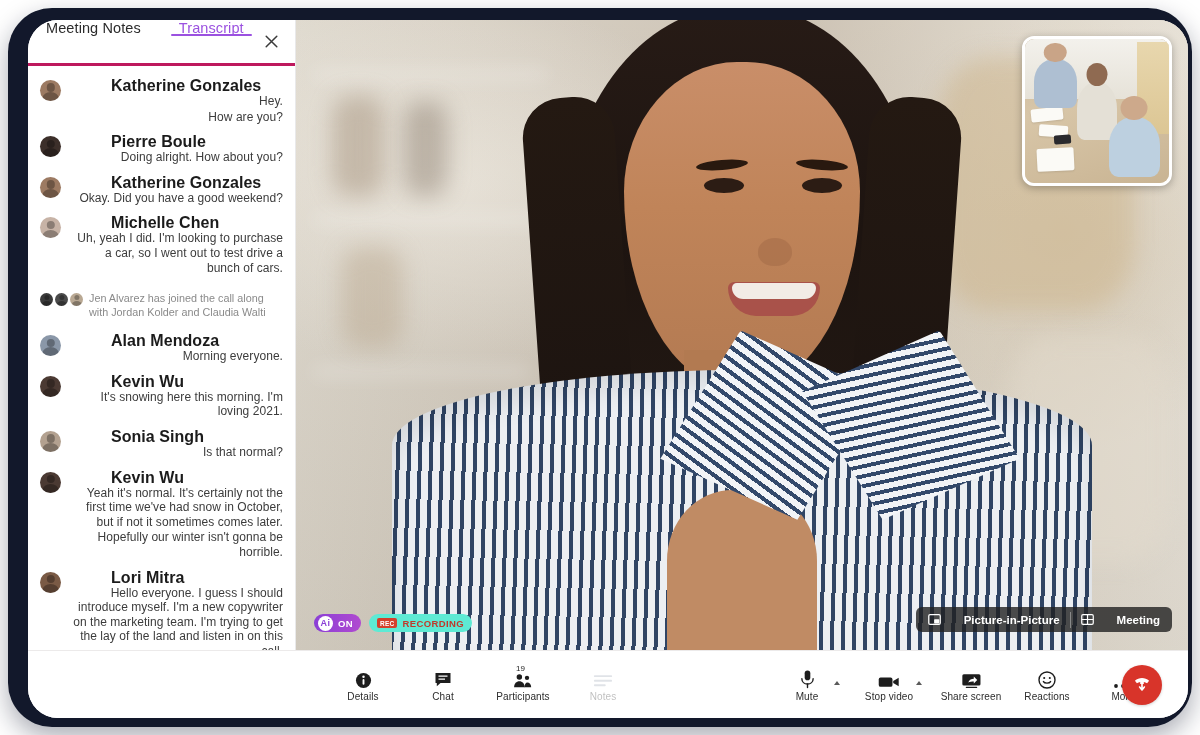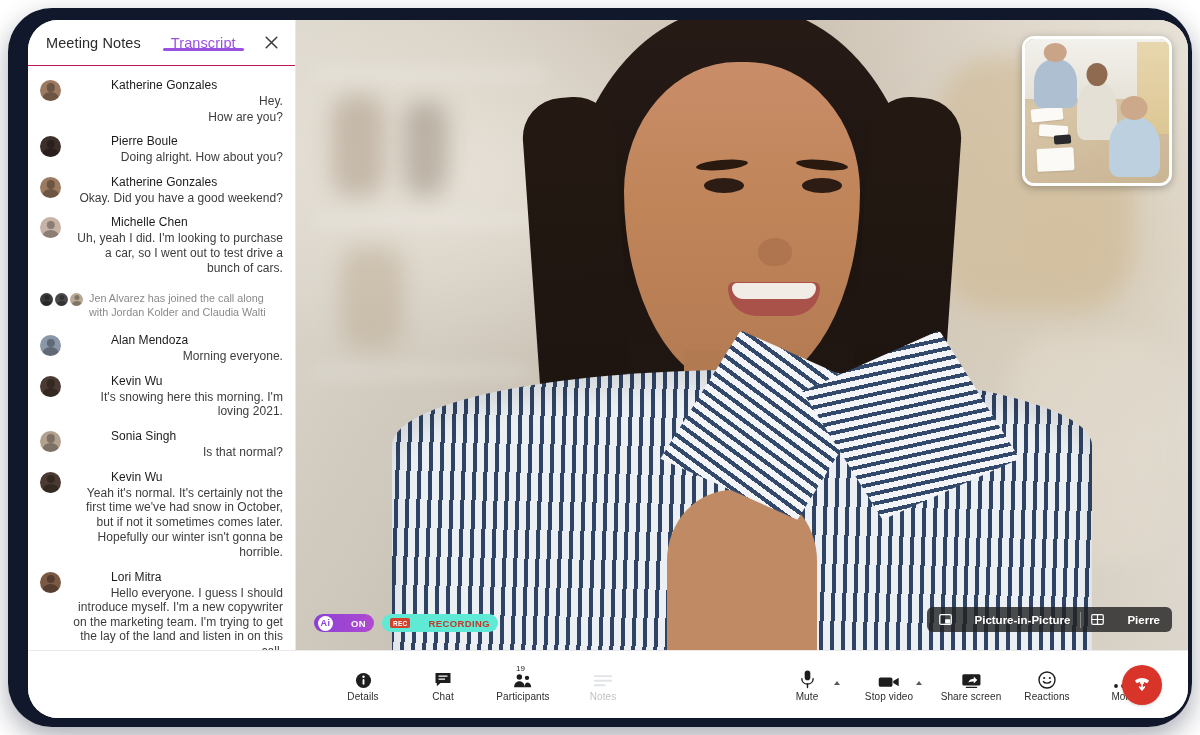--- a/index.html
+++ b/index.html
@@ -36,24 +36,25 @@
     width: 268px;
     flex: 0 0 268px;
     background: #ffffff;
     display: flex; flex-direction: column;
     min-height: 0;
     border-right: 1px solid #e9e9ea;
   }
   #panel-tabs {
     height: 46px;
     flex: 0 0 46px;
-    display: flex; align-items: center;
+    display: flex; align-items: flex-start;
     padding-left: 14px;
-    border-bottom: 1px solid #be185d;
+    border-bottom: 3px solid #be185d;
     position: relative;
+    gap: 8px;
   }
   .tab {
     display: flex; align-items: center;
     font-size: 14.5px;
     color: #2b2b2b;
     padding: 0 4px;
     margin-right: 22px;
     position: relative;
     cursor: pointer;
     letter-spacing: .1px;
@@ -106,22 +107,22 @@
   .avatar i::after {
     content: ""; position: absolute;
     left: 50%; top: 58%;
     width: 80%; height: 62%;
     transform: translateX(-50%);
     border-radius: 50% 50% 0 0;
     background: rgba(0,0,0,.30);
   }
   .entry .body { flex: 1 1 auto; padding-left: 7px; min-width: 0; }
   .speaker {
-    font-size: 12px;
-    font-weight: normal;
+    font-size: 16px;
+    font-weight: bold;
     color: #1b1b1b;
     line-height: 15px;
     letter-spacing: .05px;
     margin-bottom: 1px;
     padding-left: 40px;
   }
   .line {
     font-size: 12px;
     color: #3c3c3c;
     line-height: 14.6px;
@@ -272,21 +273,21 @@
     background: #c08b64;
     border-radius: 44% 44% 0 0;
   }
 
   
   #stage-badges {
     position: absolute; left: 18px; bottom: 18px;
     display: flex; align-items: center; gap: 8px;
   }
   .badge {
-    display: flex; align-items: center; gap: 18px;
+    display: flex; align-items: center; gap: 5px;
     height: 18px;
     padding: 0 8px;
     border-radius: 9px;
     font-size: 9.5px;
     font-weight: bold;
     letter-spacing: .4px;
   }
   #badge-ai {
     background: linear-gradient(90deg,#8b3fd6 0%, #b04ad0 100%);
     color: #ffffff;
@@ -658,21 +659,21 @@
             <span>Picture-in-Picture</span>
           </div>
           <div class="vc-sep"></div>
           <div class="vc-btn">
             <span class="vc-ico">
               <svg width="13" height="13" viewBox="0 0 14 14" aria-hidden="true">
                 <rect x="0.8" y="1.8" width="12.4" height="10.4" rx="1.4" fill="none" stroke="#fff" stroke-width="1.3"></rect>
                 <path d="M7 1.8 V12.2 M0.8 7 H13.2" stroke="#fff" stroke-width="1.3"></path>
               </svg>
             </span>
-            <span>Pierre</span>
+            <span>Meeting</span>
           </div>
         </div>
       </section>
     </div>
 
     <div id="toolbar">
       <div id="tb-left">
           <div class="tb-item">
             <div class="tb-ico">
               <svg width="17" height="17" viewBox="0 0 18 18">

